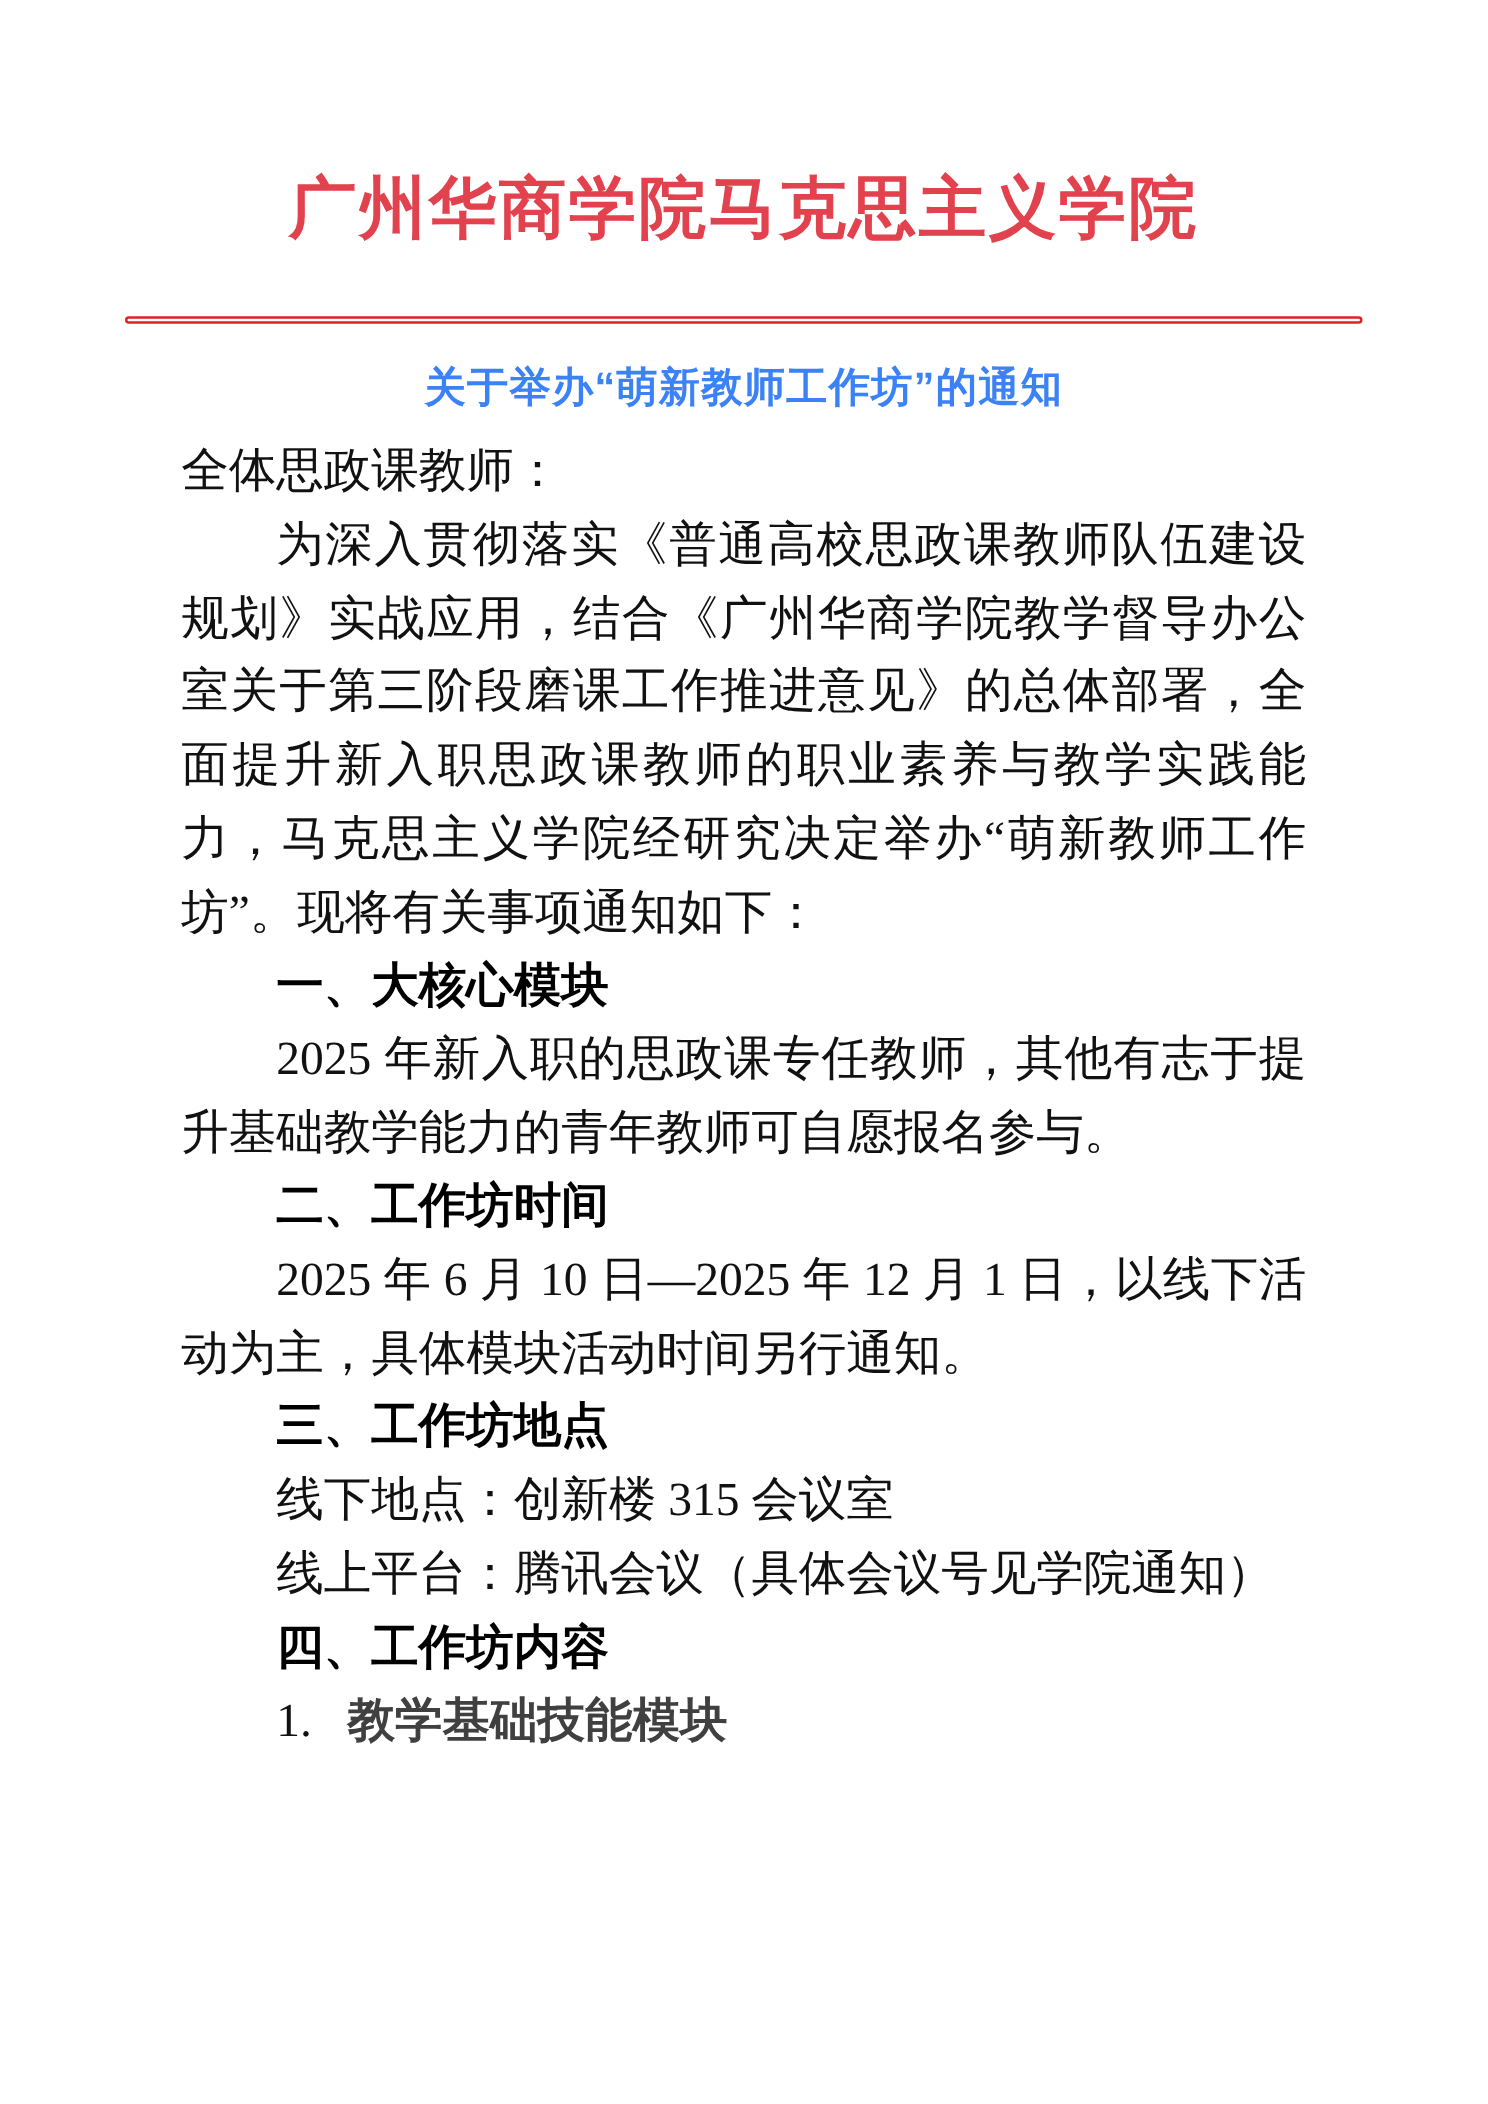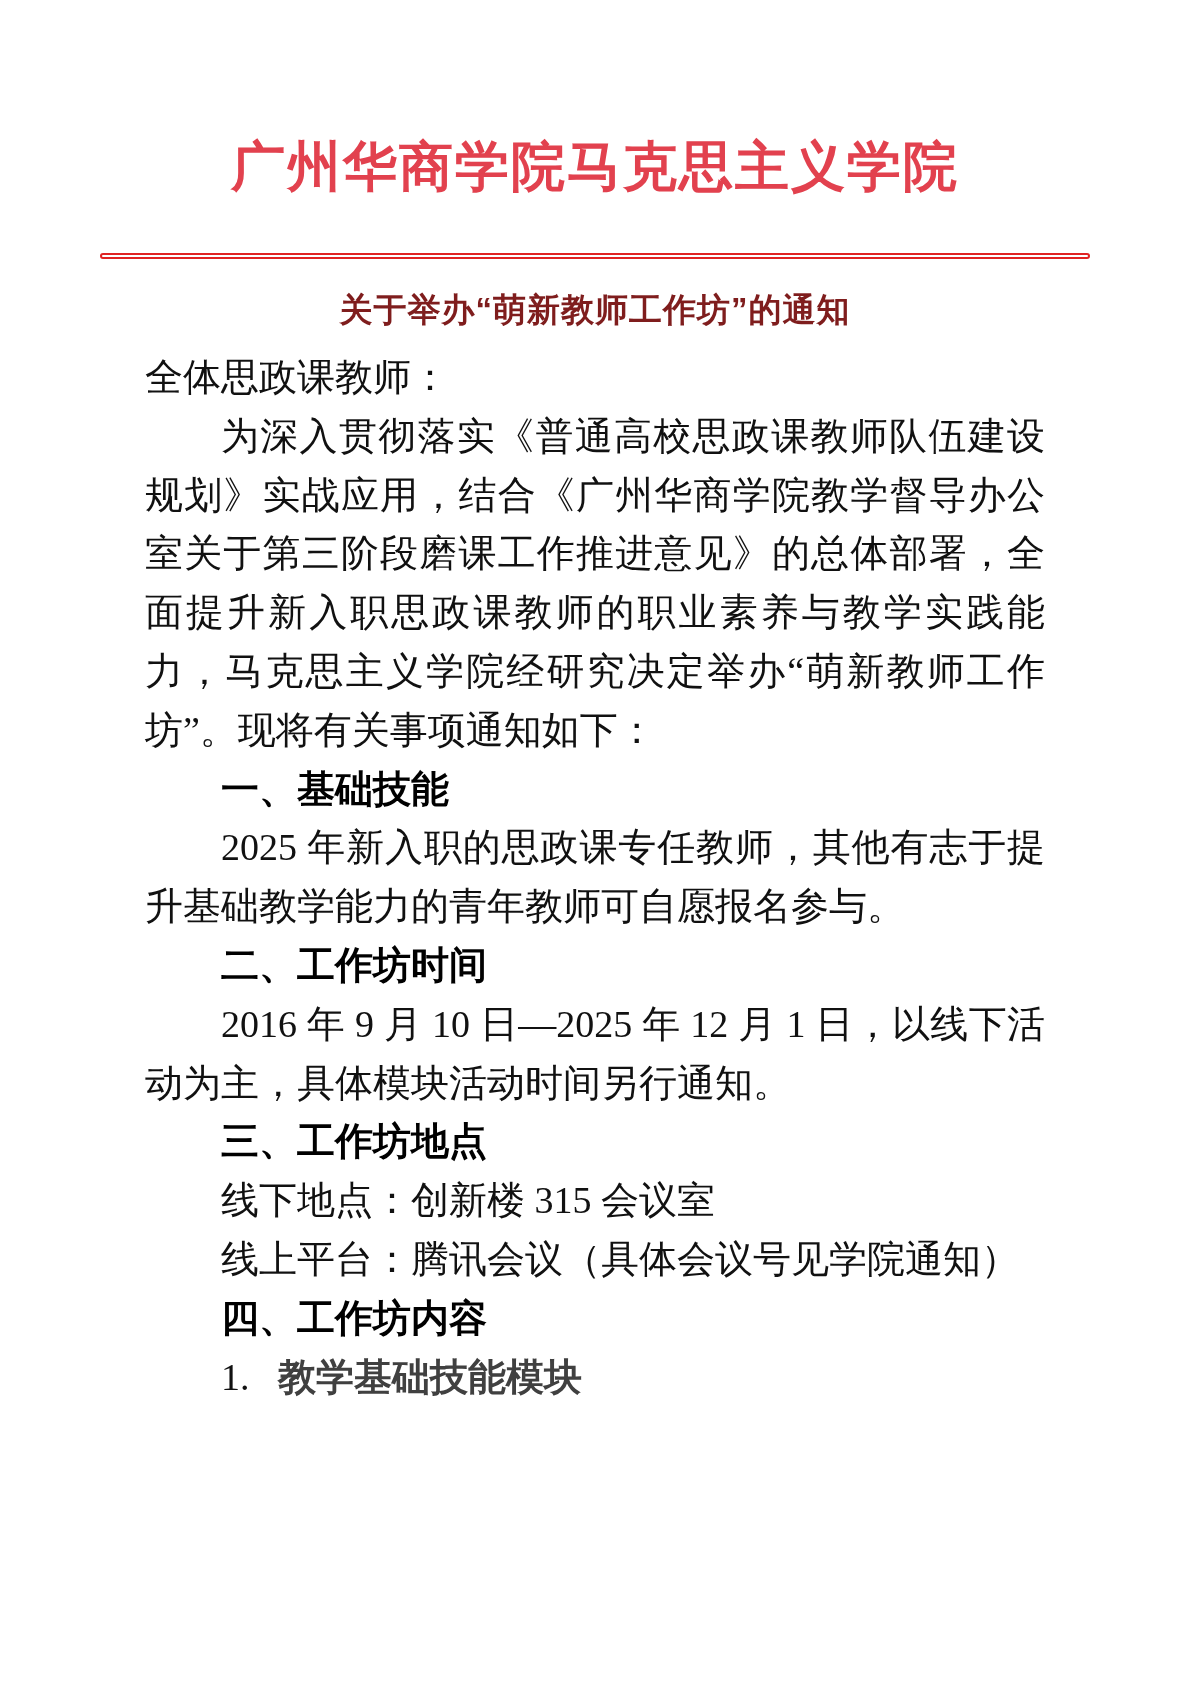--- a/index.html
+++ b/index.html
@@ -38,21 +38,21 @@
   }
   
   .doc-title {
     margin: 30px auto 0 auto;
     text-align: center;
     font-family: "Liberation Sans", "DejaVu Sans", sans-serif;
     font-weight: bold;
     font-size: 33px;
     line-height: 1.25;
     letter-spacing: 1px;
-    color: #7f1d1d;
+    color: #3b82f6;
   }
   
   .doc-body {
     width: 900px;
     margin: 18px auto 0 auto;
     font-size: 38px;
     line-height: 58.8px;
   }
   .para {
     margin: 0;
@@ -92,24 +92,24 @@
 
   <h1 class="org-title">广州华商学院马克思主义学院</h1>
 
   <div class="divider"></div>
 
   <h2 class="doc-title">关于举办“萌新教师工作坊”的通知</h2>
 
   <div class="doc-body">
       <p class="para salutation">全体思政课教师：</p>
       <p class="para body">为深入贯彻落实《普通高校思政课教师队伍建设规划》实战应用，结合《广州华商学院教学督导办公室关于第三阶段磨课工作推进意见》的总体部署，全面提升新入职思政课教师的职业素养与教学实践能力，马克思主义学院经研究决定举办“萌新教师工作坊”。现将有关事项通知如下：</p>
-      <p class="para heading">一、基础技能</p>
+      <p class="para heading">一、大核心模块</p>
       <p class="para body">2025 年新入职的思政课专任教师，其他有志于提升基础教学能力的青年教师可自愿报名参与。</p>
       <p class="para heading">二、工作坊时间</p>
-      <p class="para body">2016 年 9 月 10 日—2025 年 12 月 1 日，以线下活动为主，具体模块活动时间另行通知。</p>
+      <p class="para body">2025 年 6 月 10 日—2025 年 12 月 1 日，以线下活动为主，具体模块活动时间另行通知。</p>
       <p class="para heading">三、工作坊地点</p>
       <p class="para indent">线下地点：创新楼 315 会议室</p>
       <p class="para indent">线上平台：腾讯会议（具体会议号见学院通知）</p>
       <p class="para heading">四、工作坊内容</p>
       <p class="para list"><span class="list-num">1.</span><span class="list-text">教学基础技能模块</span></p>
     </div>
 
 </div>
 
 </body></html>

